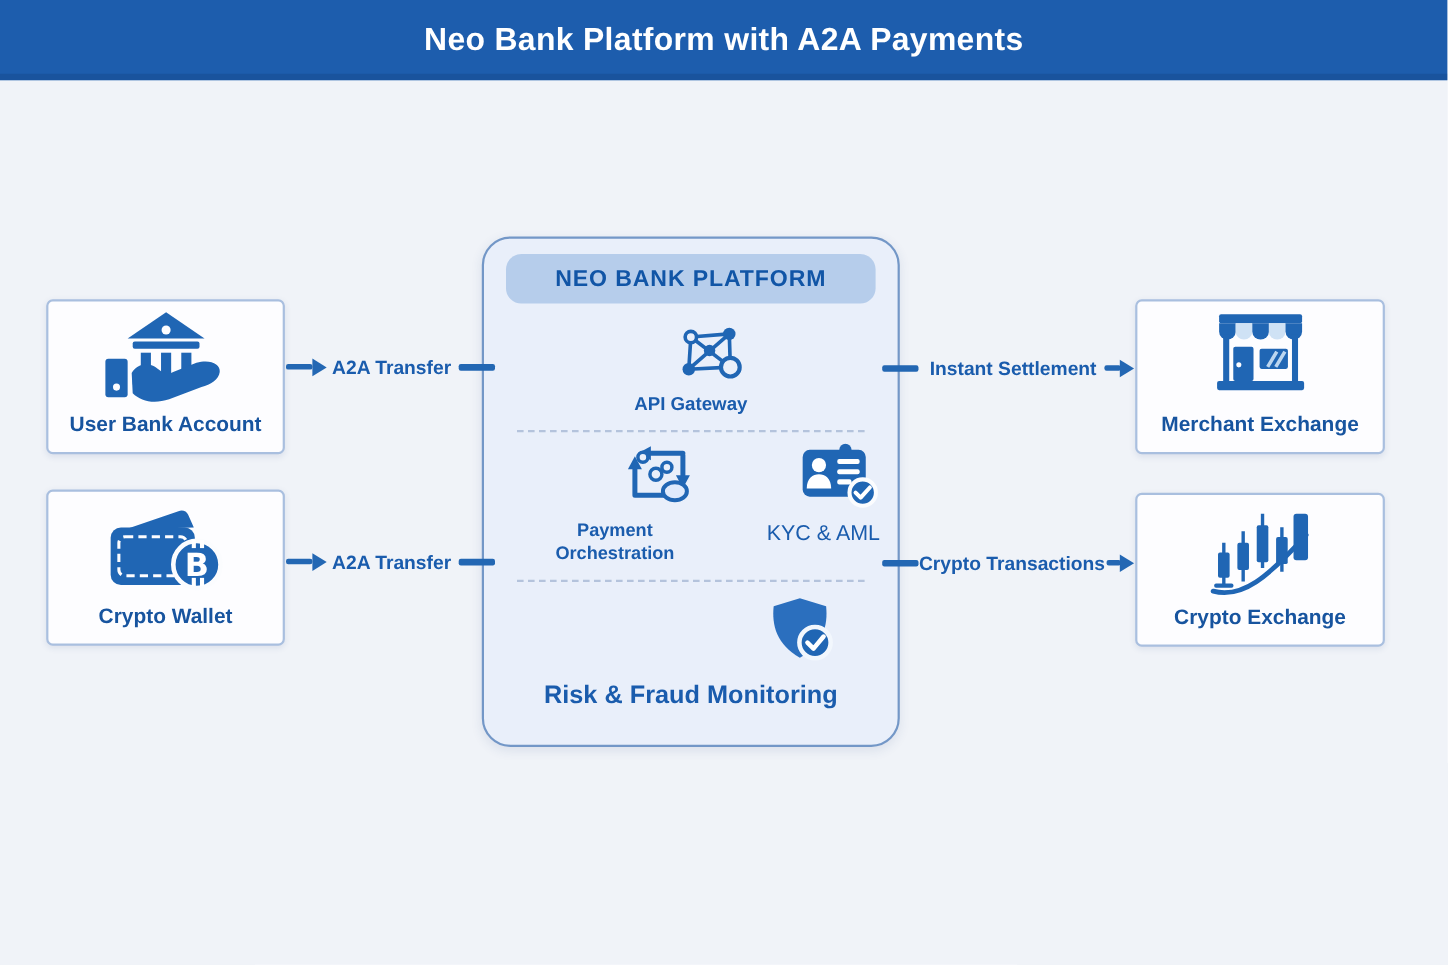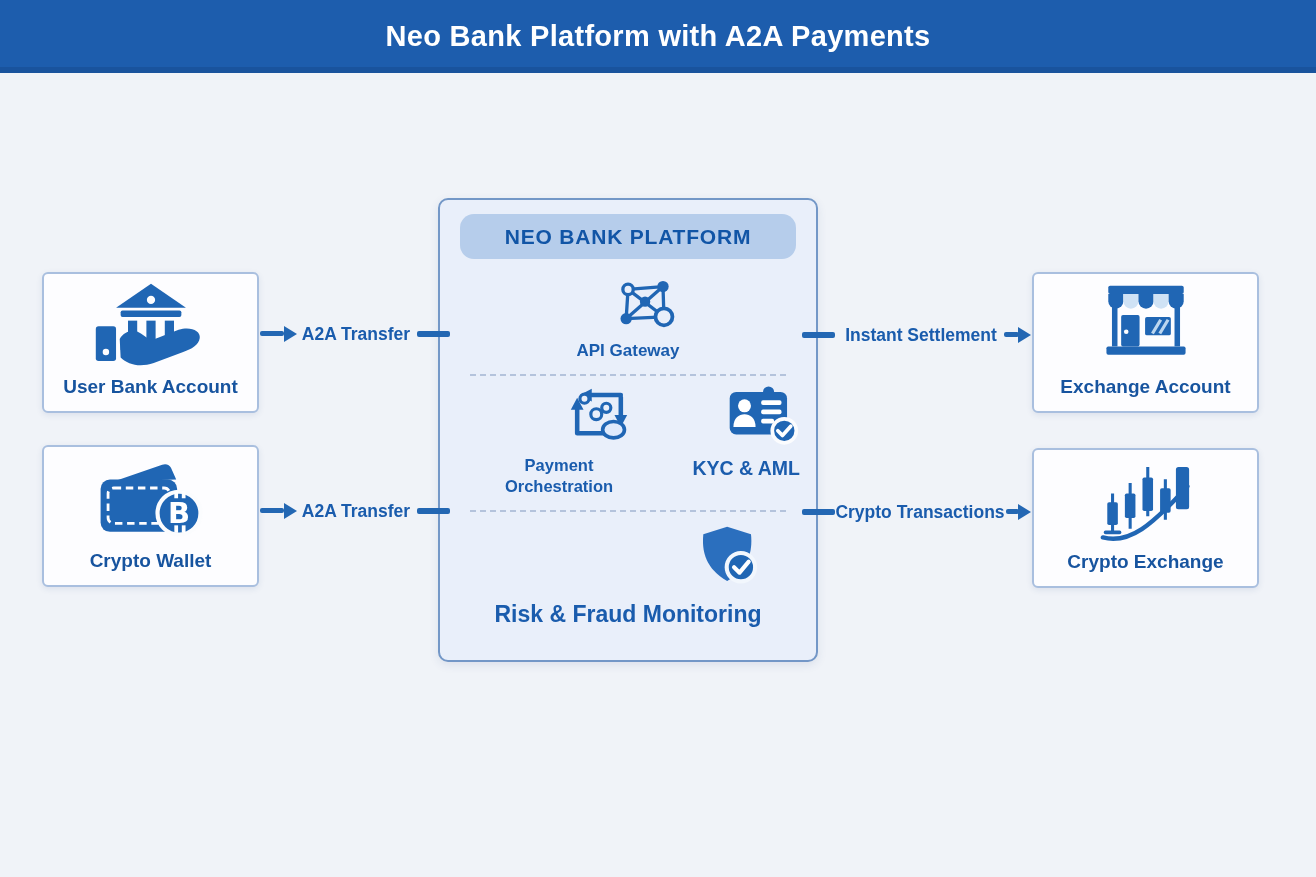--- a/index.html
+++ b/index.html
@@ -13,35 +13,35 @@
   .stage{position:relative;width:1316px;height:877px;background:var(--page-bg);overflow:hidden}
   .titlebar{position:absolute;left:0;top:0;width:100%;height:73px;background:var(--header-bg);
     box-shadow:inset 0 -6px 0 rgba(10,40,90,.18);display:flex;align-items:center;justify-content:center}
   .titlebar h1{color:var(--header-text);font-size:29px;font-weight:700;letter-spacing:.3px}
 
   .node{position:absolute;background:var(--node-fill);border:2px solid var(--node-border);border-radius:6px;
     box-shadow:0 2px 6px rgba(40,70,130,.10);display:flex;flex-direction:column;align-items:center}
   .node-icon{flex:1;display:flex;align-items:center;justify-content:center;padding-top:6px}
   .node-label{font-size:19px;font-weight:700;color:var(--label-blue);margin-bottom:13px;white-space:nowrap}
 
-  .platform{position:absolute;left:438px;top:198px;width:380px;height:464px;background:var(--platform-fill);
-    border:2px solid var(--platform-border);border-radius:10px;box-shadow:0 3px 10px rgba(40,70,130,.10);
+  .platform{position:absolute;left:438px;top:215px;width:380px;height:464px;background:var(--platform-fill);
+    border:2px solid var(--platform-border);border-radius:26px;box-shadow:0 3px 10px rgba(40,70,130,.10);
     display:flex;flex-direction:column;align-items:center}
   .pill{margin-top:14px;width:336px;height:45px;background:var(--pill-bg);border-radius:14px;
     display:flex;align-items:center;justify-content:center;font-size:21px;font-weight:800;
     letter-spacing:.8px;color:var(--pill-text)}
   .comp{display:flex;flex-direction:column;align-items:flex-end}
   .comp-label{font-size:17px;font-weight:600;color:#1a5cad;margin-top:9px;text-align:center}
   .comp-api{margin-top:18px}
   .divider{width:316px;border-top:2px dashed var(--divider);margin:13px 0 10px}
   .comp-row{width:100%;display:flex;align-items:flex-start}
   .col1{width:160px;margin-left:32px}
   .col2{width:160px;margin-left:8px}
   .wrap-label{width:146px;line-height:21px;font-size:16.5px}
-  .kyc-label{font-size:19.5px;font-weight:700;margin-top:11px}
+  .kyc-label{font-size:19.5px;font-weight:400;margin-top:11px}
   .comp-risk{margin-top:2px}
   .risk-label{font-size:23px}
 
   .hline,.hdash{position:absolute;background:var(--connector);border-radius:2px}
   .hline{height:5px}
   .hdash{height:6px;width:33px}
   .arrowhead{position:absolute;width:0;height:0;border-top:8px solid transparent;
     border-bottom:8px solid transparent;border-left:13px solid var(--connector)}
   .conn-label{position:absolute;font-size:17.5px;font-weight:700;color:#1a5cad;
     text-align:center;line-height:26px;white-space:nowrap}
@@ -102,21 +102,21 @@
         <path d="M79.6,13 h16.4 v8 a8.2,8 0 0 1 -16.4,0 Z"></path>
         <rect x="18" y="24" width="6" height="46"></rect>
           <rect x="86" y="24" width="6" height="46"></rect>
         <rect x="28" y="36" width="20" height="34" rx="2"></rect>
           <circle cx="33.5" cy="54" r="2.5" fill="#fdfdff"></circle>
         <rect x="54" y="38" width="28" height="20" rx="2"></rect>
         <path d="M62,56 L71,41 M70,56 L79,41" stroke="#bcd6ef" stroke-width="3.5" fill="none"></path>
         <rect x="12" y="70" width="86" height="9" rx="2"></rect>
       </svg>
     </div>
-    <div class="node-label">Exchange Account</div>
+    <div class="node-label">Merchant Exchange</div>
   </div>
 
   <div class="node" style="left:1032px;top:448px;width:227px;height:140px">
     <div class="node-icon">
       <svg width="98" height="88" viewBox="0 0 110 100" fill="#2066b4">
         <path d="M6,88 C36,96 62,74 102,30" stroke="#2066b4" stroke-width="5" fill="none" stroke-linecap="round"></path>
         <path d="M17,38 V82 M37,26 V78 M57,8 V64 M77,22 V68" stroke="#2066b4" stroke-width="3.5"></path>
         <rect x="7" y="80" width="20" height="4.5" rx="2"></rect>
         <rect x="11" y="48" width="12" height="26" rx="2"></rect>
           <rect x="31" y="38" width="12" height="28" rx="2"></rect>

